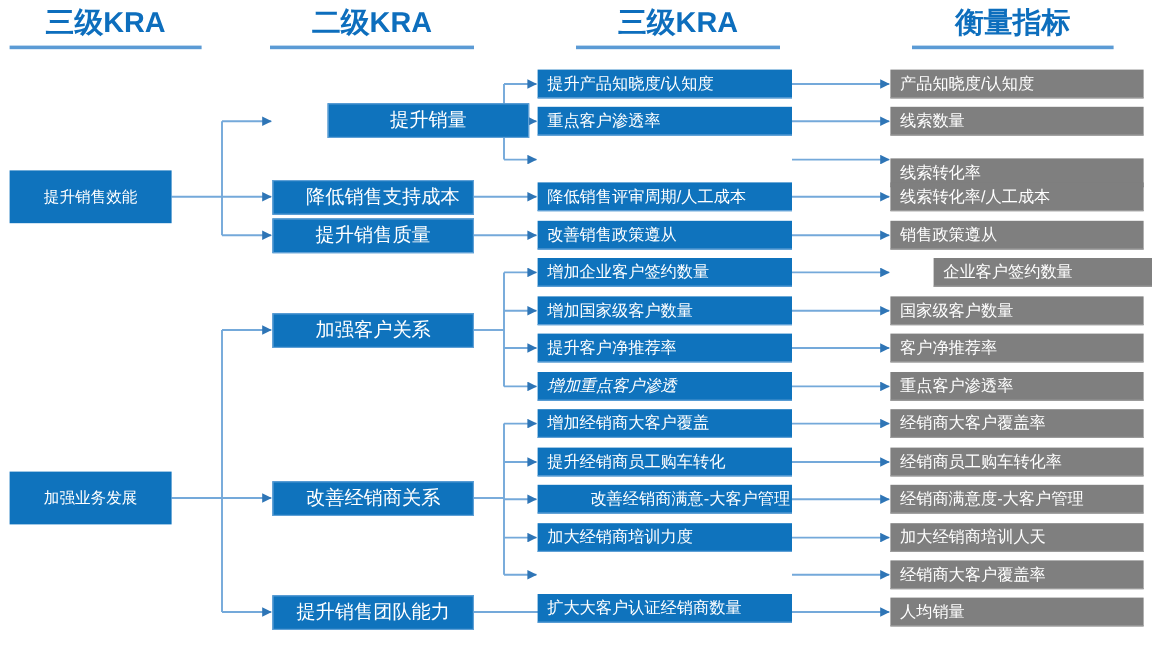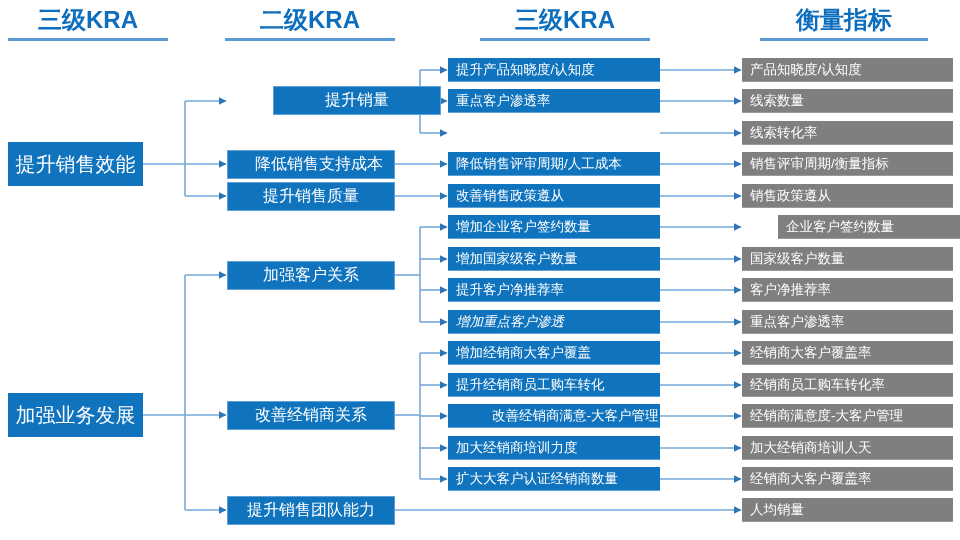--- a/index.html
+++ b/index.html
@@ -23,21 +23,21 @@
   }
   .wires{position:absolute;left:0;top:0;}
   .wires path{stroke:var(--line-blue);stroke-width:1.6;fill:none;}
   .wires .arrhead{fill:var(--arrow-blue);stroke:none;}
   .node{
     position:absolute;box-sizing:border-box;color:#ffffff;
     display:flex;align-items:center;white-space:nowrap;overflow:hidden;
   }
   .l1{
     left:8px;width:135px;height:44px;justify-content:center;
-    font-size:20px;background:var(--node-blue);
+    font-size:13px;background:var(--node-blue);
   }
   .l2{
     left:227px;width:168px;height:29px;justify-content:center;
     font-size:16px;background:var(--node-blue);border:1px solid var(--node-blue-border);
   }
   .l3{
     left:448px;width:212px;height:24px;padding-left:8px;
     font-size:13.5px;background:var(--node-blue);
     border-bottom:1px solid var(--node-blue-border);
   }
@@ -133,26 +133,26 @@
   <div class="node l3" style="top:152px;">降低销售评审周期/人工成本</div>
   <div class="node l3" style="top:184px;">改善销售政策遵从</div>
   <div class="node l3" style="top:215px;">增加企业客户签约数量</div>
   <div class="node l3" style="top:247px;">增加国家级客户数量</div>
   <div class="node l3" style="top:278px;">提升客户净推荐率</div>
   <div class="node l3" style="top:310px;font-style:italic;">增加重点客户渗透</div>
   <div class="node l3" style="top:341px;">增加经销商大客户覆盖</div>
   <div class="node l3" style="top:373px;">提升经销商员工购车转化</div>
   <div class="node l3" style="top:404px;padding-left:44px;">改善经销商满意-大客户管理</div>
   <div class="node l3" style="top:436px;">加大经销商培训力度</div>
-  <div class="node l3" style="top:467px;">扩大大客户认证经销商数量</div>
+  <div class="node l3" style="top:495px;">扩大大客户认证经销商数量</div>
 
   <div class="node metric" style="top:58px;">产品知晓度/认知度</div>
   <div class="node metric" style="top:89px;">线索数量</div>
-  <div class="node metric" style="top:121px;">线索转化率</div>
-  <div class="node metric" style="top:152px;">销售评审周期/衡量指标</div>
+  <div class="node metric" style="top:132px;">线索转化率</div>
+  <div class="node metric" style="top:152px;">线索转化率/人工成本</div>
   <div class="node metric" style="top:184px;">销售政策遵从</div>
   <div class="node metric" style="top:215px;margin-left:36px;">企业客户签约数量</div>
   <div class="node metric" style="top:247px;">国家级客户数量</div>
   <div class="node metric" style="top:278px;">客户净推荐率</div>
   <div class="node metric" style="top:310px;">重点客户渗透率</div>
   <div class="node metric" style="top:341px;">经销商大客户覆盖率</div>
   <div class="node metric" style="top:373px;">经销商员工购车转化率</div>
   <div class="node metric" style="top:404px;">经销商满意度-大客户管理</div>
   <div class="node metric" style="top:436px;">加大经销商培训人天</div>
   <div class="node metric" style="top:467px;">经销商大客户覆盖率</div>

